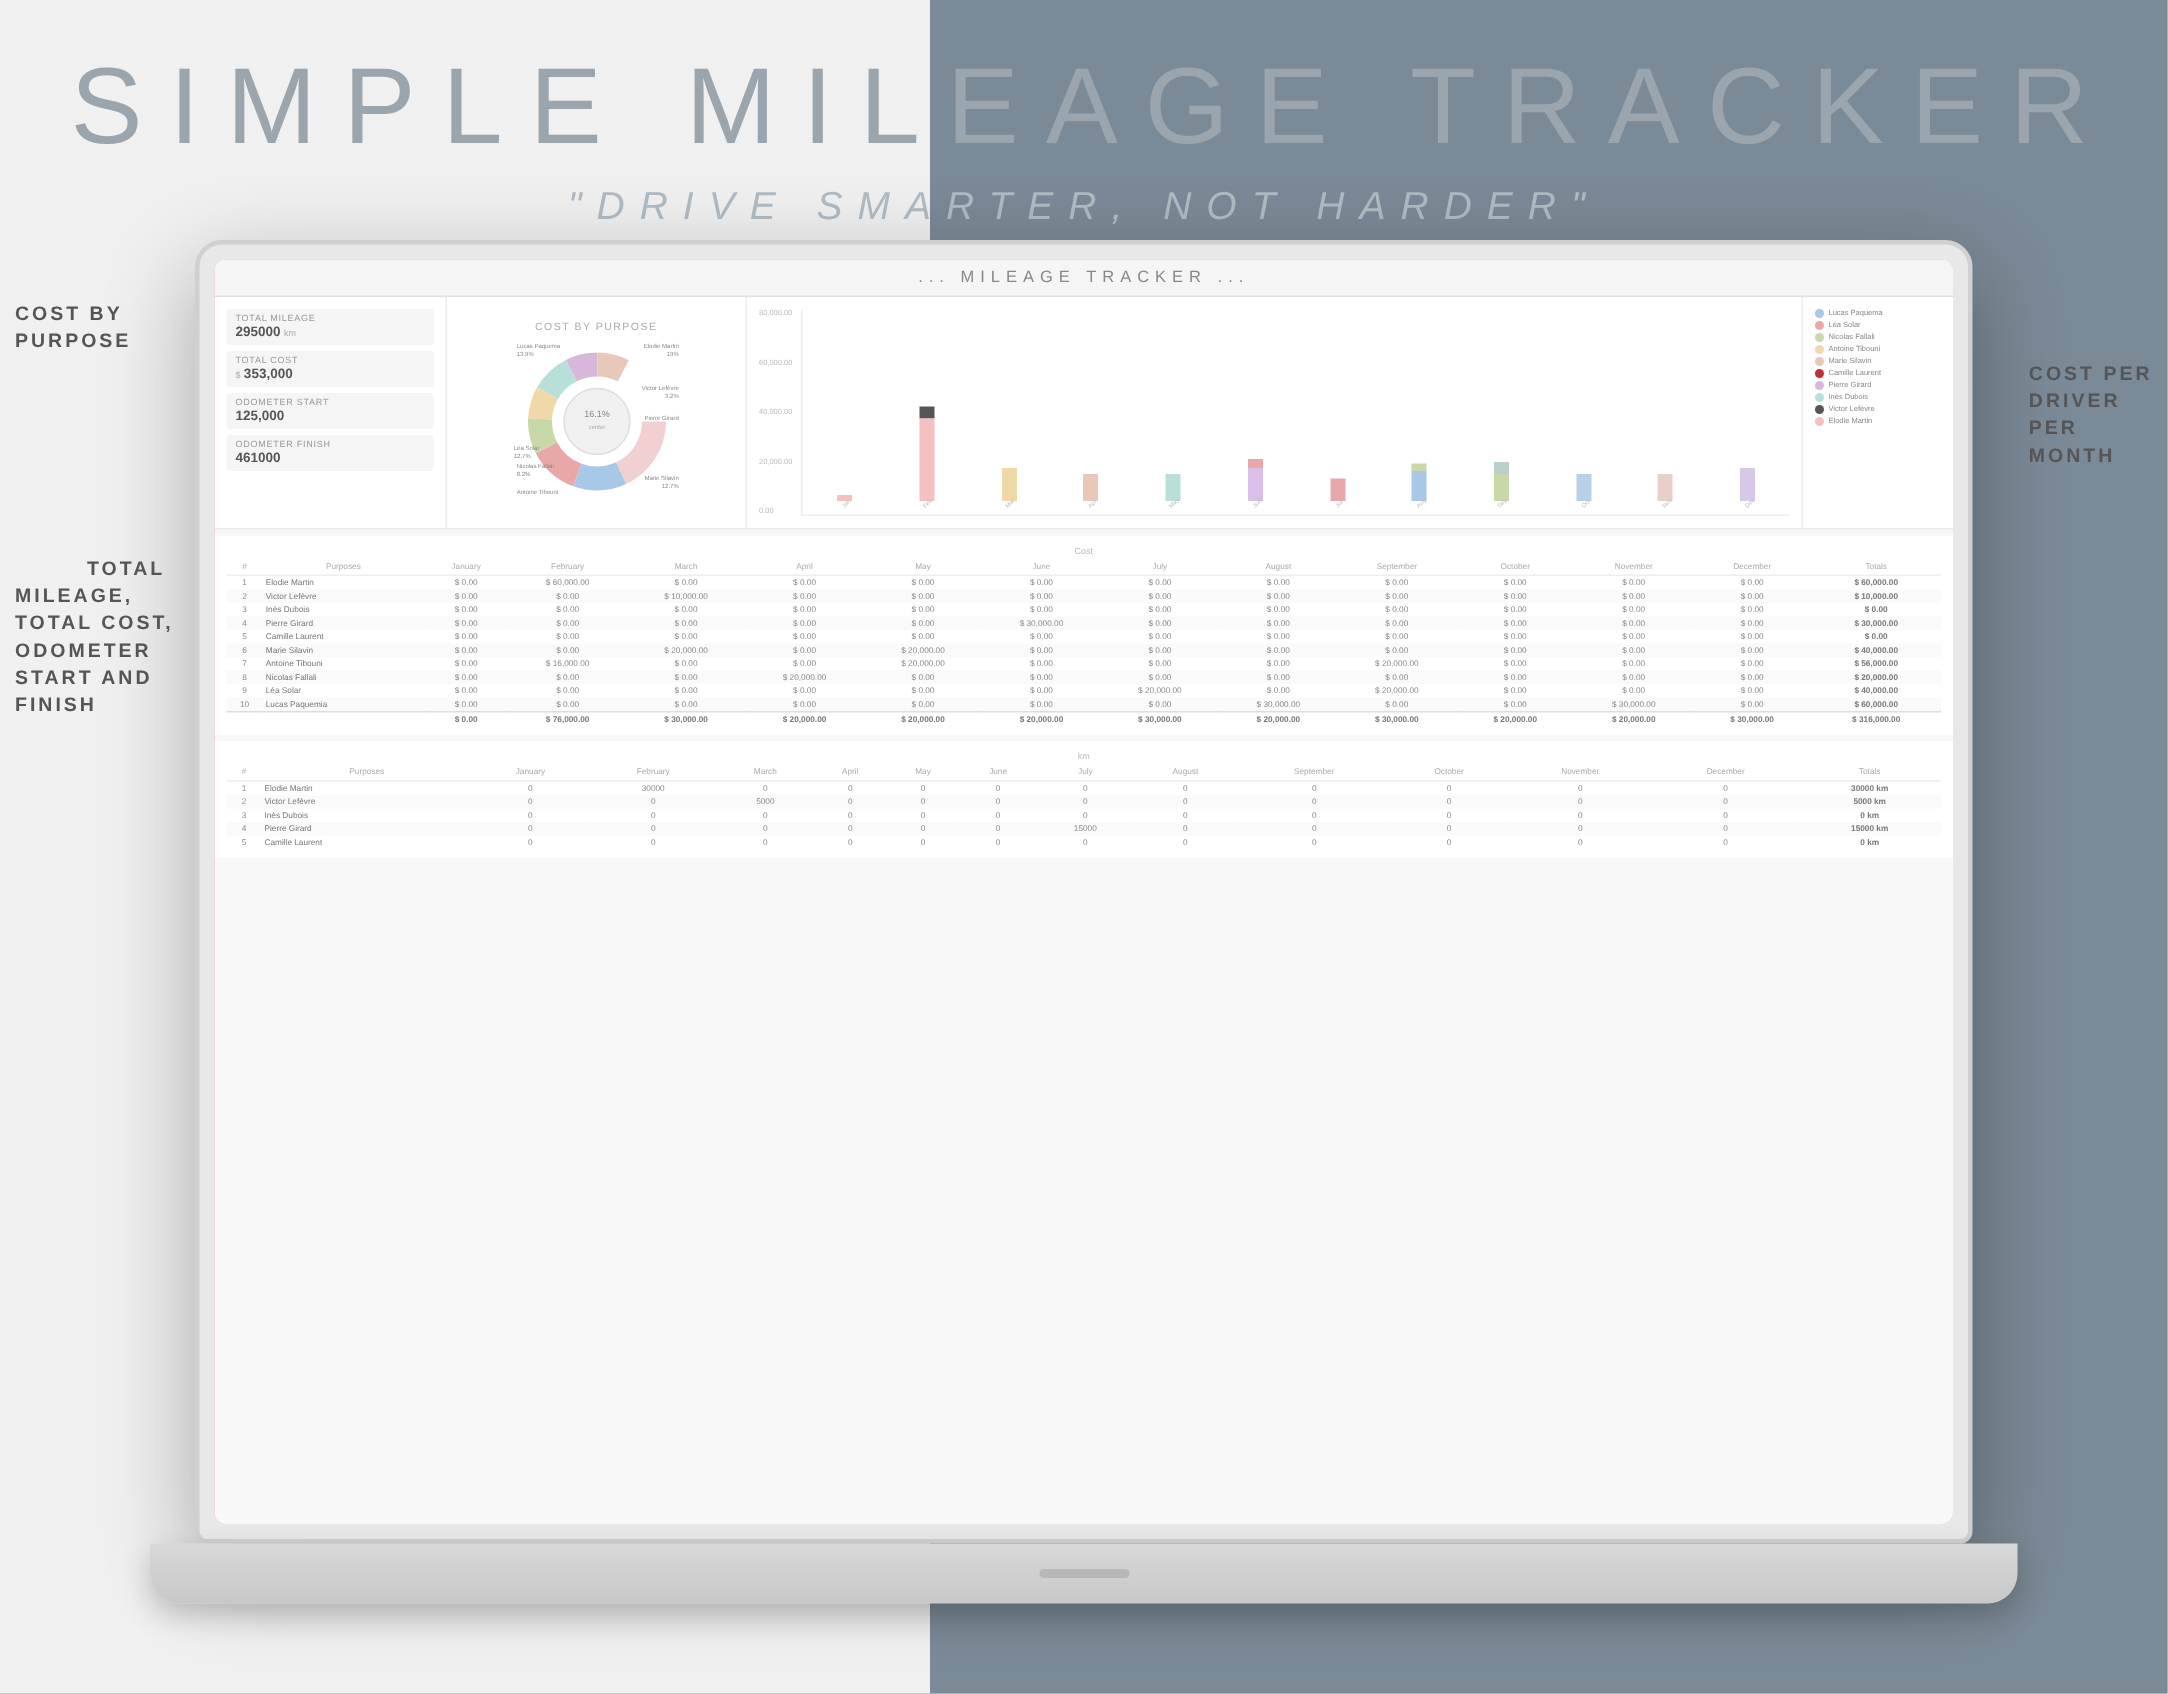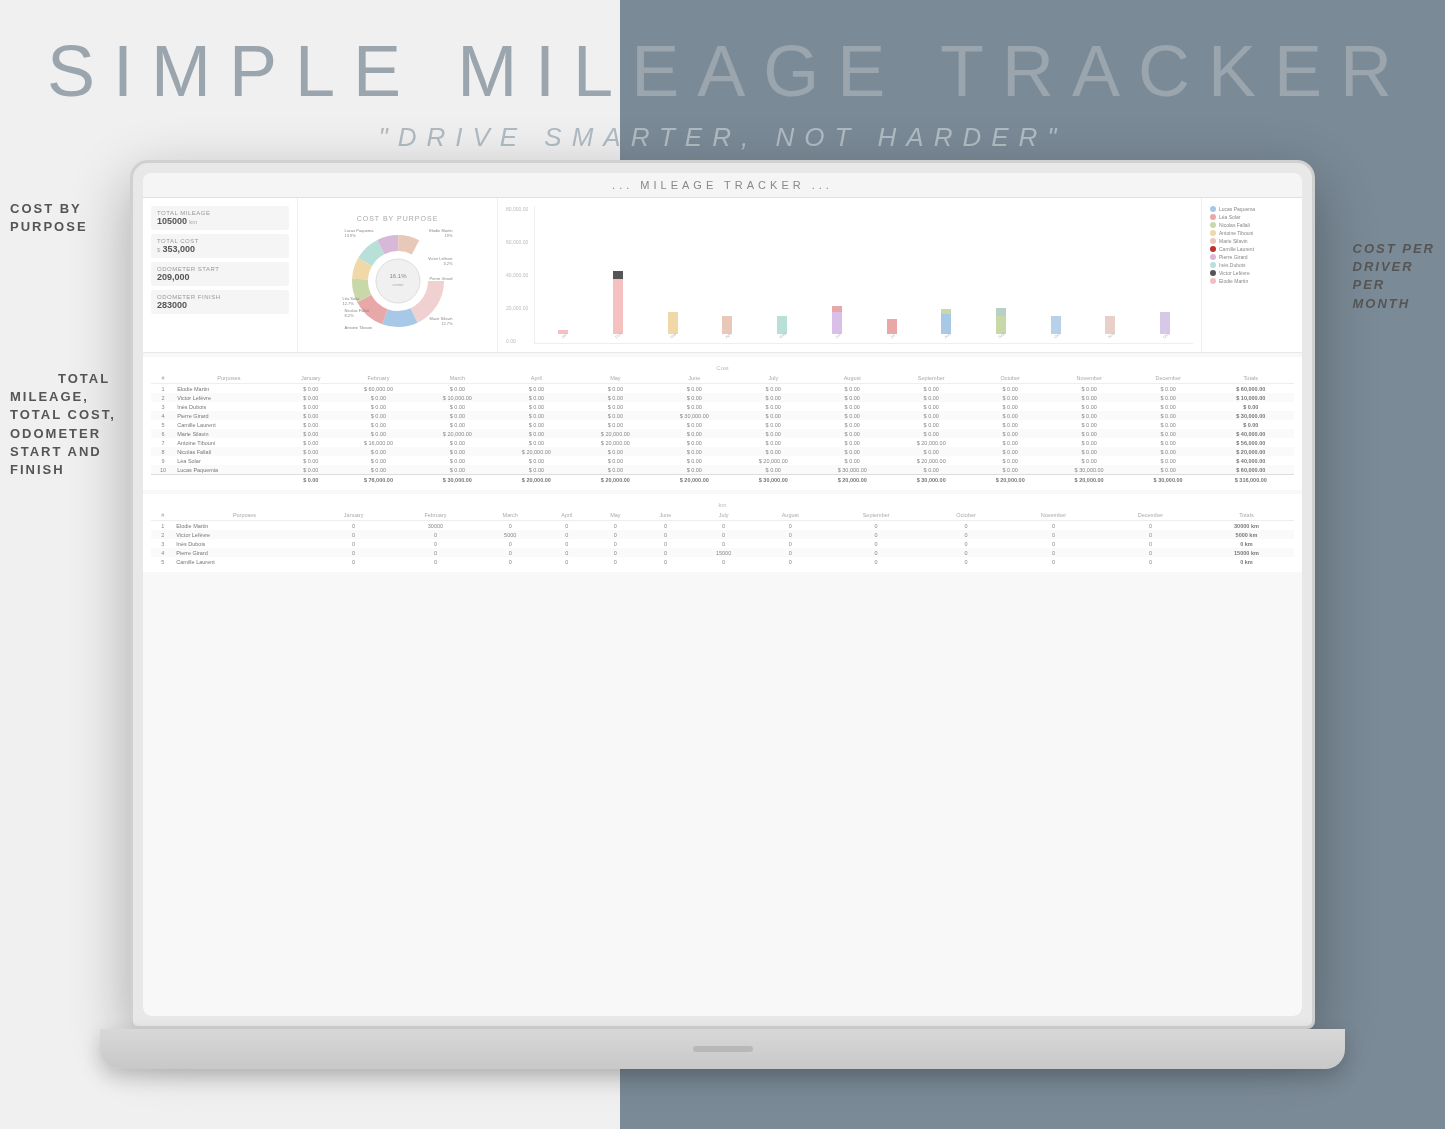--- a/index.html
+++ b/index.html
@@ -68,21 +68,20 @@
       top: 200px;
     }
     .annotation-total {
       left: 10px;
       top: 370px;
     }
     .annotation-cost-per {
       right: 10px;
       top: 240px;
       text-align: left;
-      font-style: italic;
     }
 
     
     .laptop-container {
       position: absolute;
       top: 160px;
       left: 130px;
       right: 130px;
       bottom: 60px;
       z-index: 10;
@@ -354,38 +353,38 @@
         <div class="screen-header">
           <span class="screen-header-title">...  MILEAGE TRACKER  ...</span>
         </div>
 
         <div class="top-section">
 
           <div class="stats-panel">
             <div class="stat-box">
               <div class="stat-label">TOTAL MILEAGE</div>
               <div>
-                <span class="stat-value">105000</span>
+                <span class="stat-value">295000</span>
                 <span class="stat-unit">km</span>
               </div>
             </div>
             <div class="stat-box">
               <div class="stat-label">TOTAL COST</div>
               <div>
                 <span class="stat-unit">$</span>
                 <span class="stat-value">353,000</span>
               </div>
             </div>
             <div class="stat-box">
               <div class="stat-label">ODOMETER START</div>
-              <div class="stat-value">209,000</div>
+              <div class="stat-value">125,000</div>
             </div>
             <div class="stat-box">
               <div class="stat-label">ODOMETER FINISH</div>
-              <div class="stat-value">283000</div>
+              <div class="stat-value">461000</div>
             </div>
           </div>
 
           <div class="donut-area">
             <div class="donut-title">COST BY PURPOSE</div>
             <div style="position:relative; width:110px; height:110px;">
               <svg width="110" height="110" viewBox="0 0 110 110">
 
                 <circle cx="55" cy="55" r="38" fill="none" stroke="#f0d0d0" stroke-width="16" stroke-dasharray="43 196" stroke-dashoffset="0"></circle>
                 <circle cx="55" cy="55" r="38" fill="none" stroke="#a8c8e8" stroke-width="16" stroke-dasharray="30 209" stroke-dashoffset="-43"></circle>

